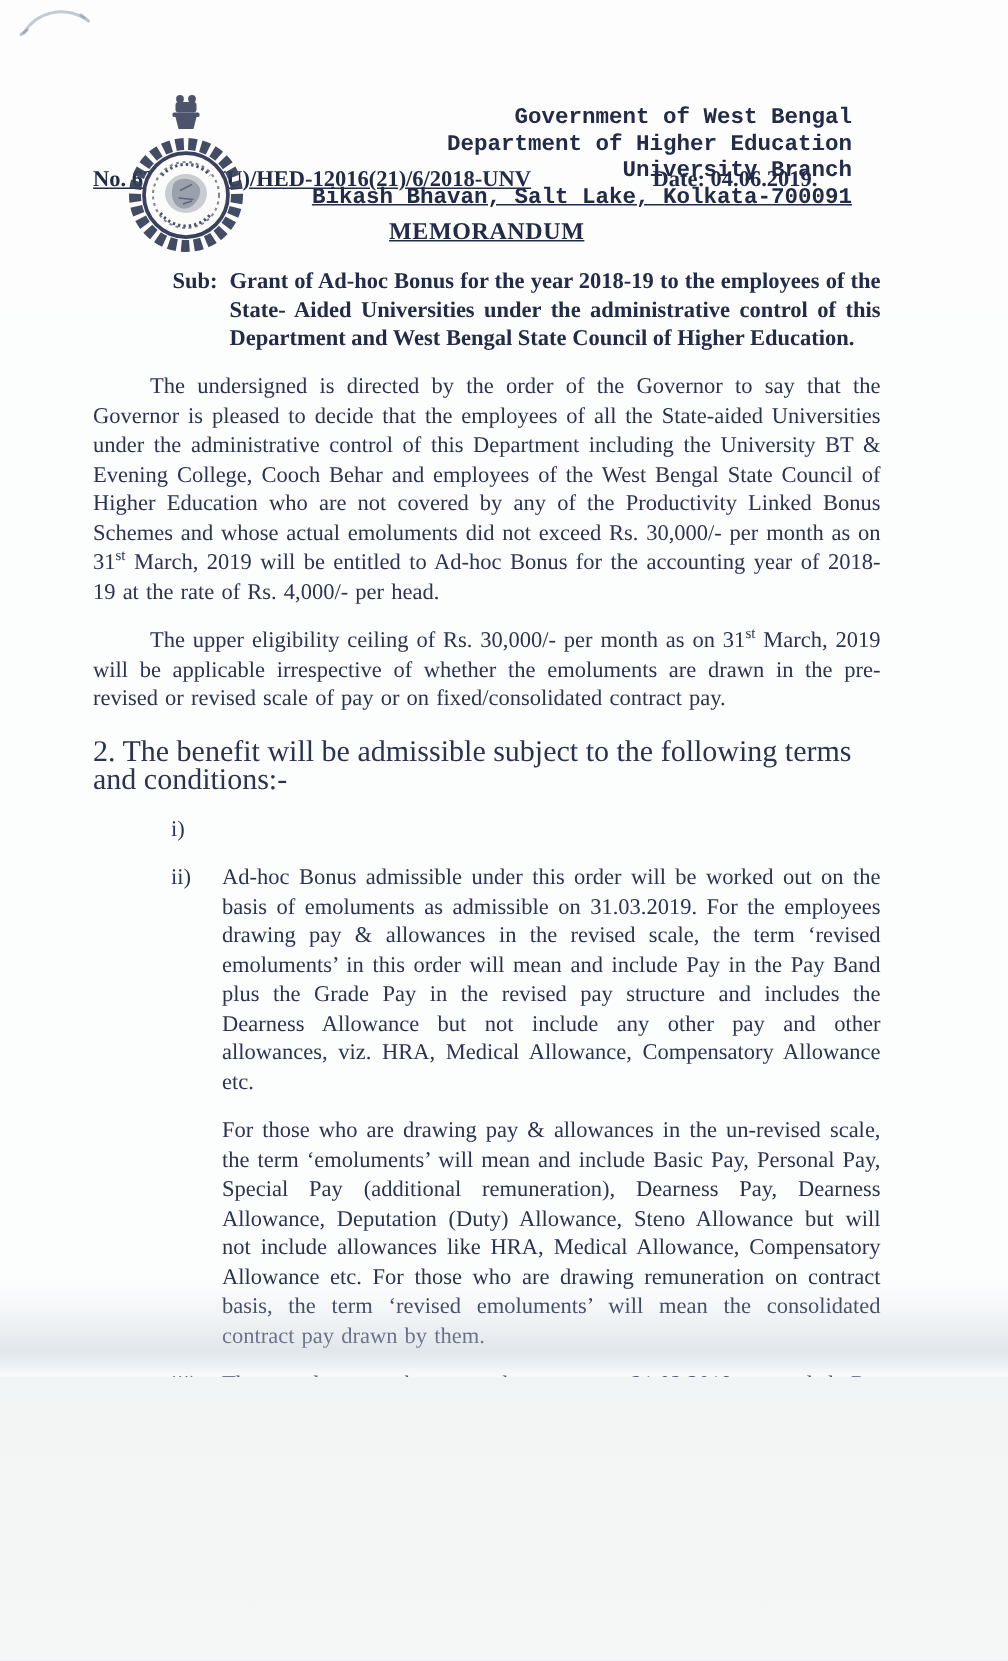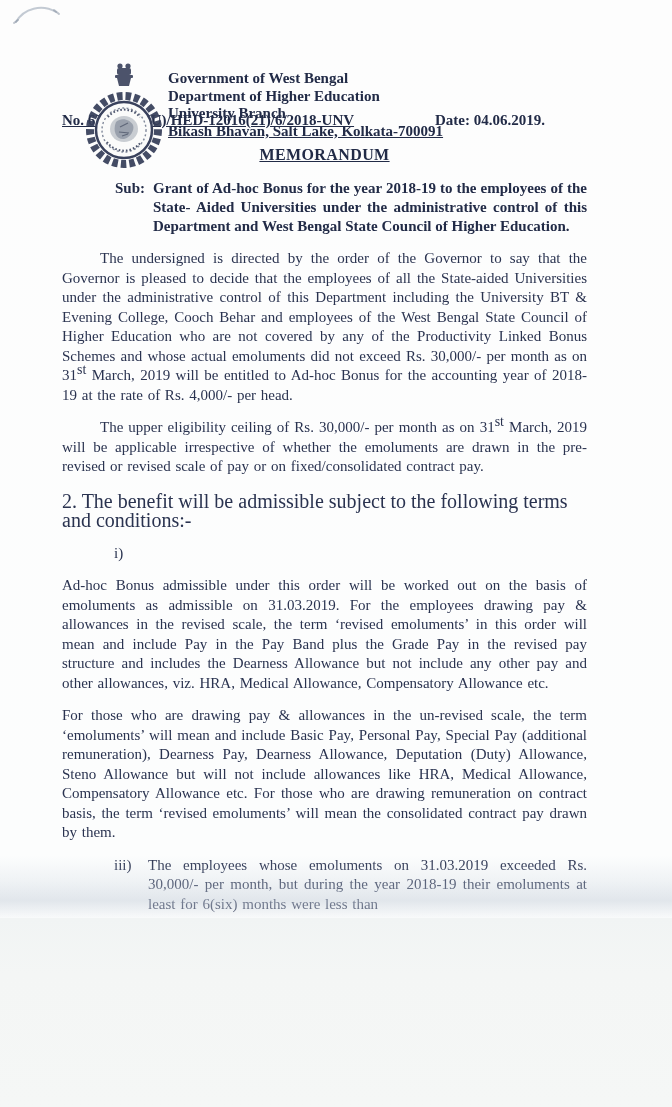--- a/index.html
+++ b/index.html
@@ -8,22 +8,23 @@
     width:672px;height:1107px;
     background:linear-gradient(180deg,#fdfdfd 0%,#fcfdfd 78%,#fbfcfc 100%);
     font-family:"Liberation Serif","DejaVu Serif",serif;
     color:#2a3350;
     overflow:hidden;
   }
   .corner-mark{position:absolute;left:8px;top:2px;}
   .emblem{position:absolute;left:76px;top:60px;width:96px;height:114px;}
   .org-block{
     position:absolute;left:168px;top:70px;width:400px;
-    text-align:left;font-weight:bold;font-size:15px;line-height:17.5px;
+    text-align:right;font-weight:bold;font-size:15px;line-height:17.5px;
     color:#222b47;
+    font-family:Liberation Mono, monospace;
   }
   .org-line{white-space:nowrap;}
   .address-line{text-decoration:underline;white-space:nowrap;}
   .body-flow{padding:112px 85px 0 62px;}
   .ref-row{
     display:flex;justify-content:space-between;align-items:baseline;
     font-weight:bold;font-size:15px;color:#222b47;
   }
   .ref-no{text-decoration:underline;white-space:nowrap;}
   .ref-date{white-space:nowrap;margin-right:42px;}
@@ -41,21 +42,21 @@
   p.body-para{
     margin:13px 0 0 0;font-size:15px;line-height:19.5px;
     text-align:justify;text-indent:38px;word-spacing:1px;
   }
   .clause-intro{margin-top:15px;font-size:20px;line-height:19.5px;}
   .cond{display:flex;margin-top:13px;font-size:15px;line-height:19.5px;}
   .cond .marker{flex:none;width:34px;margin-left:52px;}
   .cond .cond-body{flex:1;}
   .cond .cond-body p{margin:0 0 0 0;text-align:justify;word-spacing:1px;}
   .cond .cond-body p + p{margin-top:13px;}
-  sup{font-size:14px;line-height:0;}
+  sup{font-size:10px;line-height:0;}
   .scan-shadow{
     position:absolute;left:0;top:856px;width:672px;height:62px;
     background:linear-gradient(180deg,
       rgba(214,223,231,0) 0%,
       rgba(206,215,224,.28) 40%,
       rgba(199,208,218,.5) 72%,
       rgba(214,221,228,.35) 88%,
       rgba(230,235,238,.15) 100%);
   }
   .scanner-bed{
@@ -123,20 +124,21 @@
 
     <p class="body-para"><span>The upper eligibility ceiling of Rs. 30,000/- per month as on 31</span><sup>st</sup><span> March, 2019 will be applicable irrespective of whether the emoluments are drawn in  the pre-revised  or  revised scale of pay or on fixed/consolidated  contract  pay.</span></p>
 
     <div class="clause-intro">2. The benefit will be admissible subject to the following terms and conditions:-</div>
 
     <div class="cond">
       <span class="marker">i)</span>
     </div>
 
     <div class="cond">
+      <span class="marker">ii)</span>
       <div class="cond-body">
         <p>Ad-hoc Bonus admissible under this order will be worked out on the basis of emoluments as admissible on 31.03.2019. For the employees drawing pay &amp; allowances in the revised scale, the term ‘revised emoluments’ in this order will mean and include Pay in the Pay Band plus the Grade Pay in the revised pay structure and includes the Dearness Allowance but not include any other pay and other allowances, viz. HRA, Medical Allowance, Compensatory Allowance etc.</p>
         <p>For those who are drawing pay &amp; allowances in the un-revised scale, the term ‘emoluments’ will mean and include Basic Pay, Personal Pay, Special Pay (additional remuneration), Dearness Pay, Dearness Allowance, Deputation (Duty) Allowance, Steno Allowance but will not include allowances like HRA, Medical Allowance, Compensatory Allowance etc. For those who are drawing remuneration on contract basis, the term ‘revised emoluments’ will mean the consolidated contract pay drawn by them.</p>
       </div>
     </div>
 
     <div class="cond">
       <span class="marker">iii)</span>
       <div class="cond-body">
         <p>The employees whose emoluments on 31.03.2019 exceeded Rs. 30,000/- per month, but during the year 2018-19 their emoluments at least for 6(six) months were less than</p>

